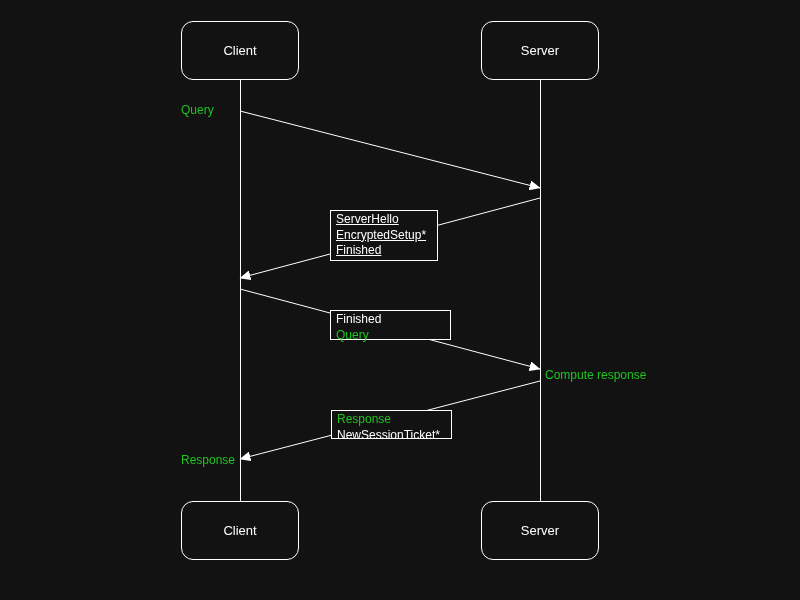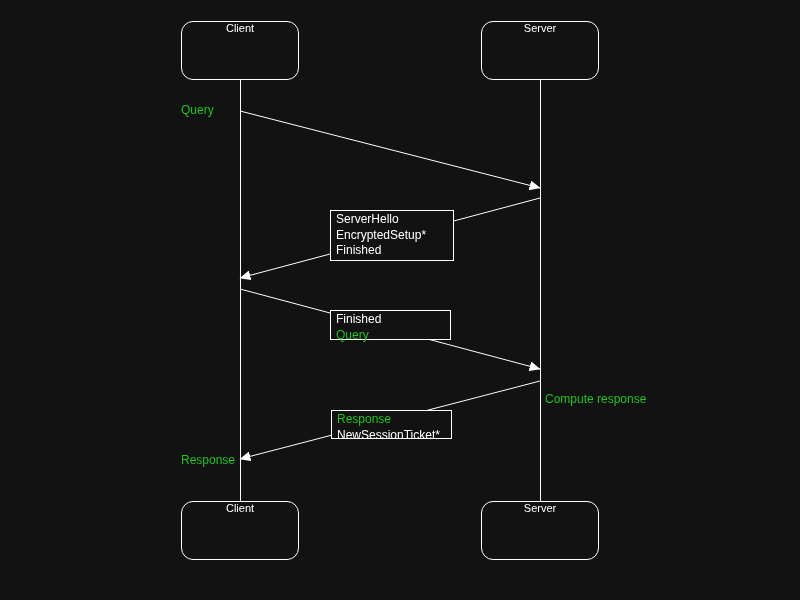--- a/index.html
+++ b/index.html
@@ -18,58 +18,58 @@
     z-index: 1;
   }
   .actor-box {
     position: absolute;
     width: 118px;
     height: 59px;
     border: 1px solid var(--stroke, #fff);
     border-radius: 12px;
     background: var(--background, #121212);
     display: flex;
-    align-items: flex-start;
+    align-items: center;
     justify-content: center;
     color: var(--stroke, #fff);
-    font-size: 11px;
+    font-size: 13px;
     z-index: 2;
     box-sizing: border-box;
   }
   .actor-client-top  { left: 181px; top: 21px; }
   .actor-server-top  { left: 481px; top: 21px; }
   .actor-client-bot  { left: 181px; top: 501px; }
   .actor-server-bot  { left: 481px; top: 501px; }
   .msg-box {
     position: absolute;
     border: 1px solid var(--stroke, #fff);
     background: var(--background, #121212);
     color: var(--stroke, #fff);
     font-size: 12px;
     line-height: 15.5px;
     padding: 1px 5px;
     z-index: 2;
     box-sizing: border-box;
     white-space: nowrap;
   }
   .msg-1 { left: 330px; top: 140px; width: 121px; height: 19px; line-height: 16px; }
-  .msg-2 { left: 330px; top: 210px; width: 124px; height: 51px; }
+  .msg-2 { left: 330px; top: 210px; width: 108px; height: 51px; text-decoration: underline; }
   .msg-3 { left: 330px; top: 310px; width: 121px; height: 30px; }
   .msg-4 { left: 331px; top: 410px; width: 121px; height: 29px; }
   .msg-line { display: block; }
   .green { color: var(--green, #1fc51f); }
   .annotation {
     position: absolute;
     font-size: 12px;
     color: var(--green, #1fc51f);
     z-index: 2;
     white-space: nowrap;
   }
   .ann-query    { left: 181px; top: 103px; }
-  .ann-compute  { left: 545px; top: 368px; margin-top: 24px; }
+  .ann-compute  { left: 545px; top: 368px; }
   .ann-response { left: 181px; top: 453px; }
 </style>
 </head>
 <body>
 
 <div class="stage">
 
   <svg class="lines-layer" width="800" height="600" viewBox="0 0 800 600" xmlns="http://www.w3.org/2000/svg">
     <defs>
       <marker id="arrow" markerWidth="12" markerHeight="10" refX="10.5" refY="5" orient="auto" markerUnits="userSpaceOnUse">

